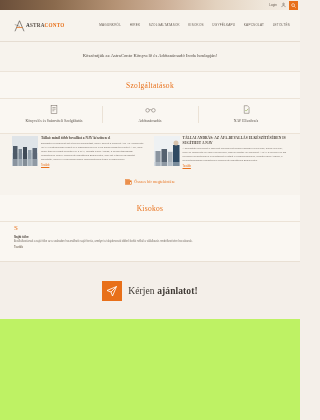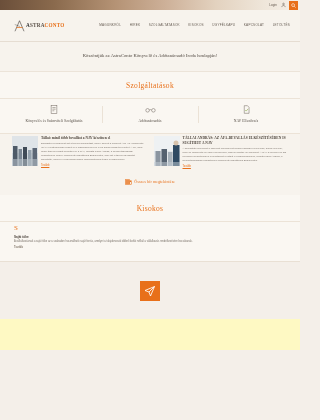--- a/index.html
+++ b/index.html
@@ -14,22 +14,22 @@
     font-family: "Liberation Serif", serif;
     background: #f4efe9;
     color: #4a4440;
     font-size: 4px;
     line-height: 1.5;
   }
 
   .page {
     position: relative;
     width: 300px;
-    height: 350px;
-    background: #fef9c3;
+    height: 420px;
+    background: #bef264;
   }
 
   
   .topbar {
     height: 10px;
     background: linear-gradient(90deg,#6b4f3a 0%, #8a6a4d 18%, #b49274 38%, #cdb098 55%, #e3d2bf 72%, #efe6da 88%, #f6f0e8 100%);
     display: flex;
     align-items: center;
     justify-content: flex-end;
     padding-right: 2px;
@@ -456,15 +456,16 @@
     </div>
   </div>
 
   <div class="cta">
     <span class="cta-icon">
       <svg viewBox="0 0 24 24" fill="none" stroke="#ffffff" stroke-width="1.7" stroke-linejoin="round">
         <path d="M21 3 L2 11 L10 14 L13 22 Z"></path>
         <path d="M21 3 L10 14"></path>
       </svg>
     </span>
+    <span class="cta-label"><span class="light">Kérjen </span><b>ajánlatot!</b></span>
   </div>
 
 </div>
 
 </body></html>

